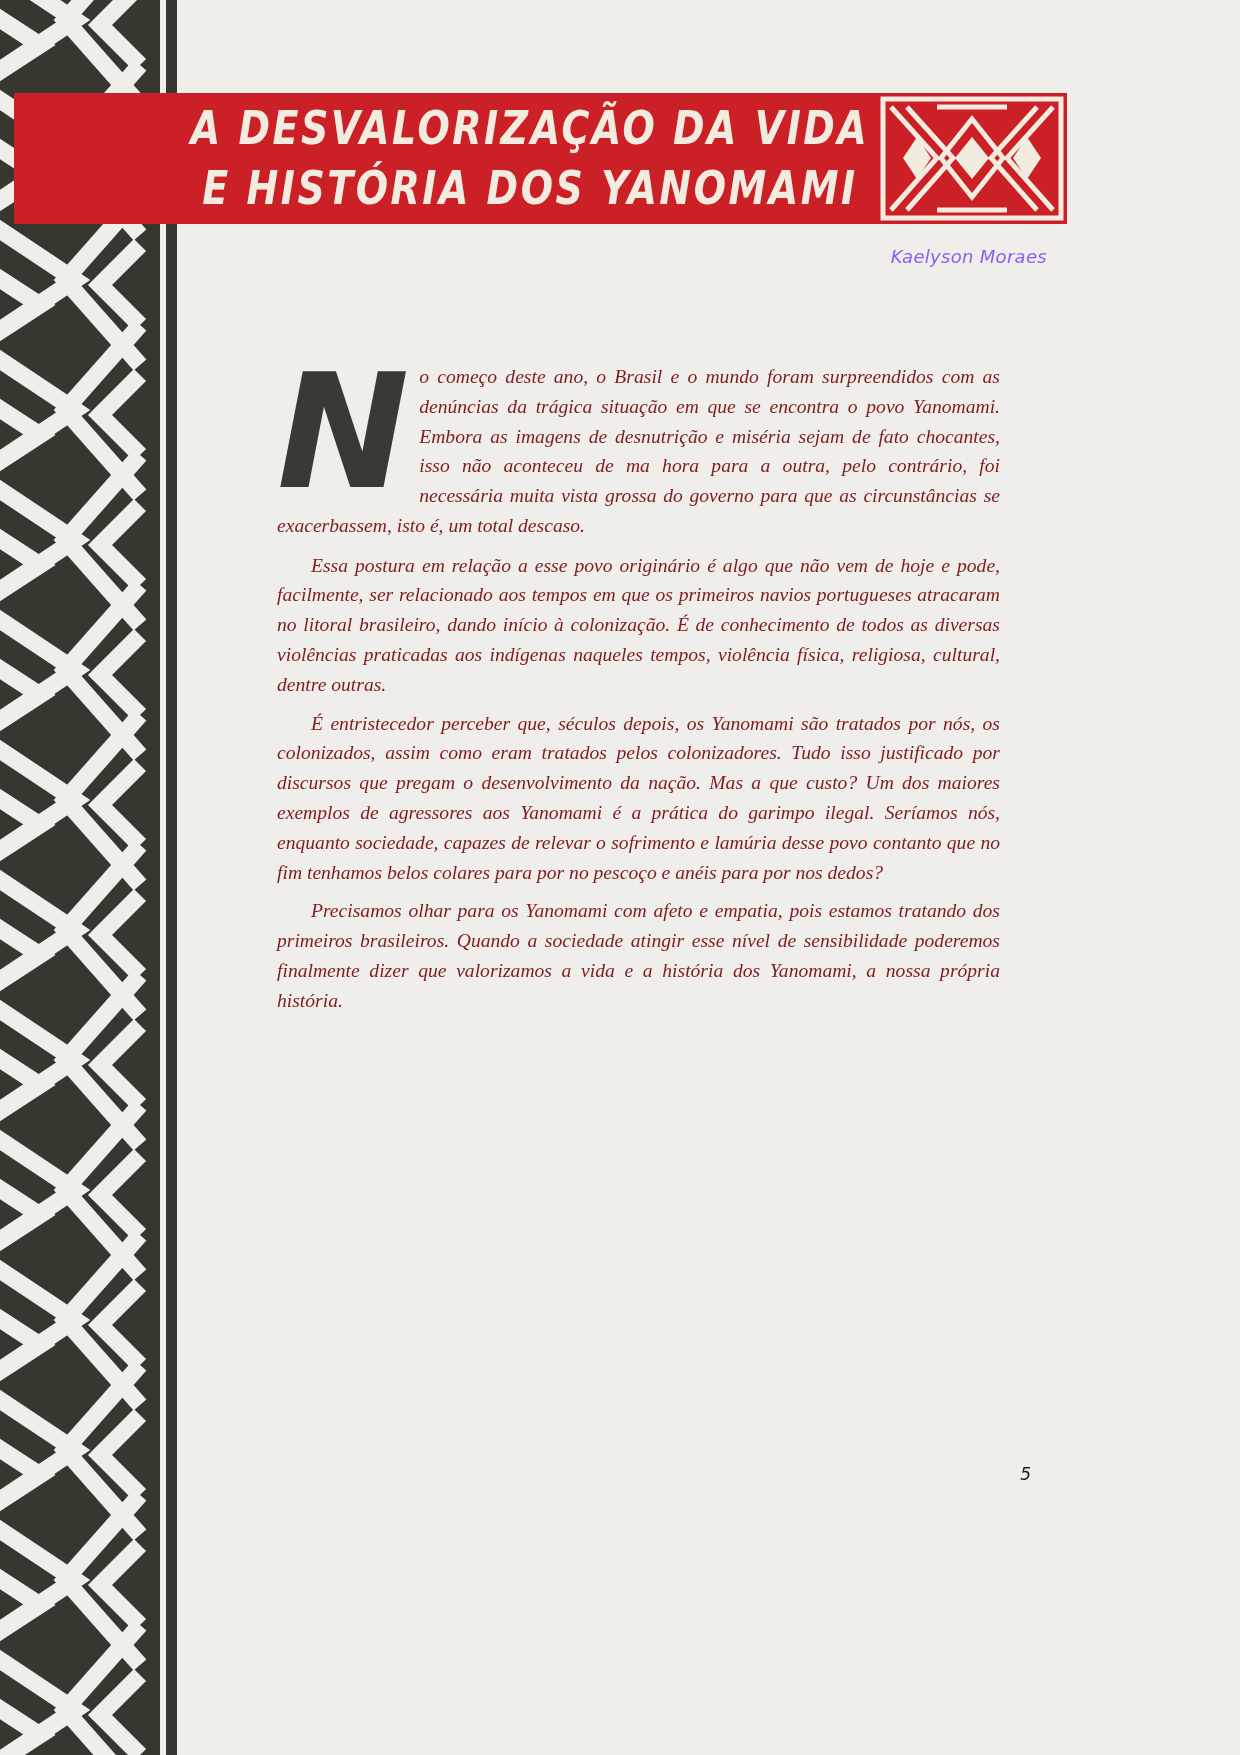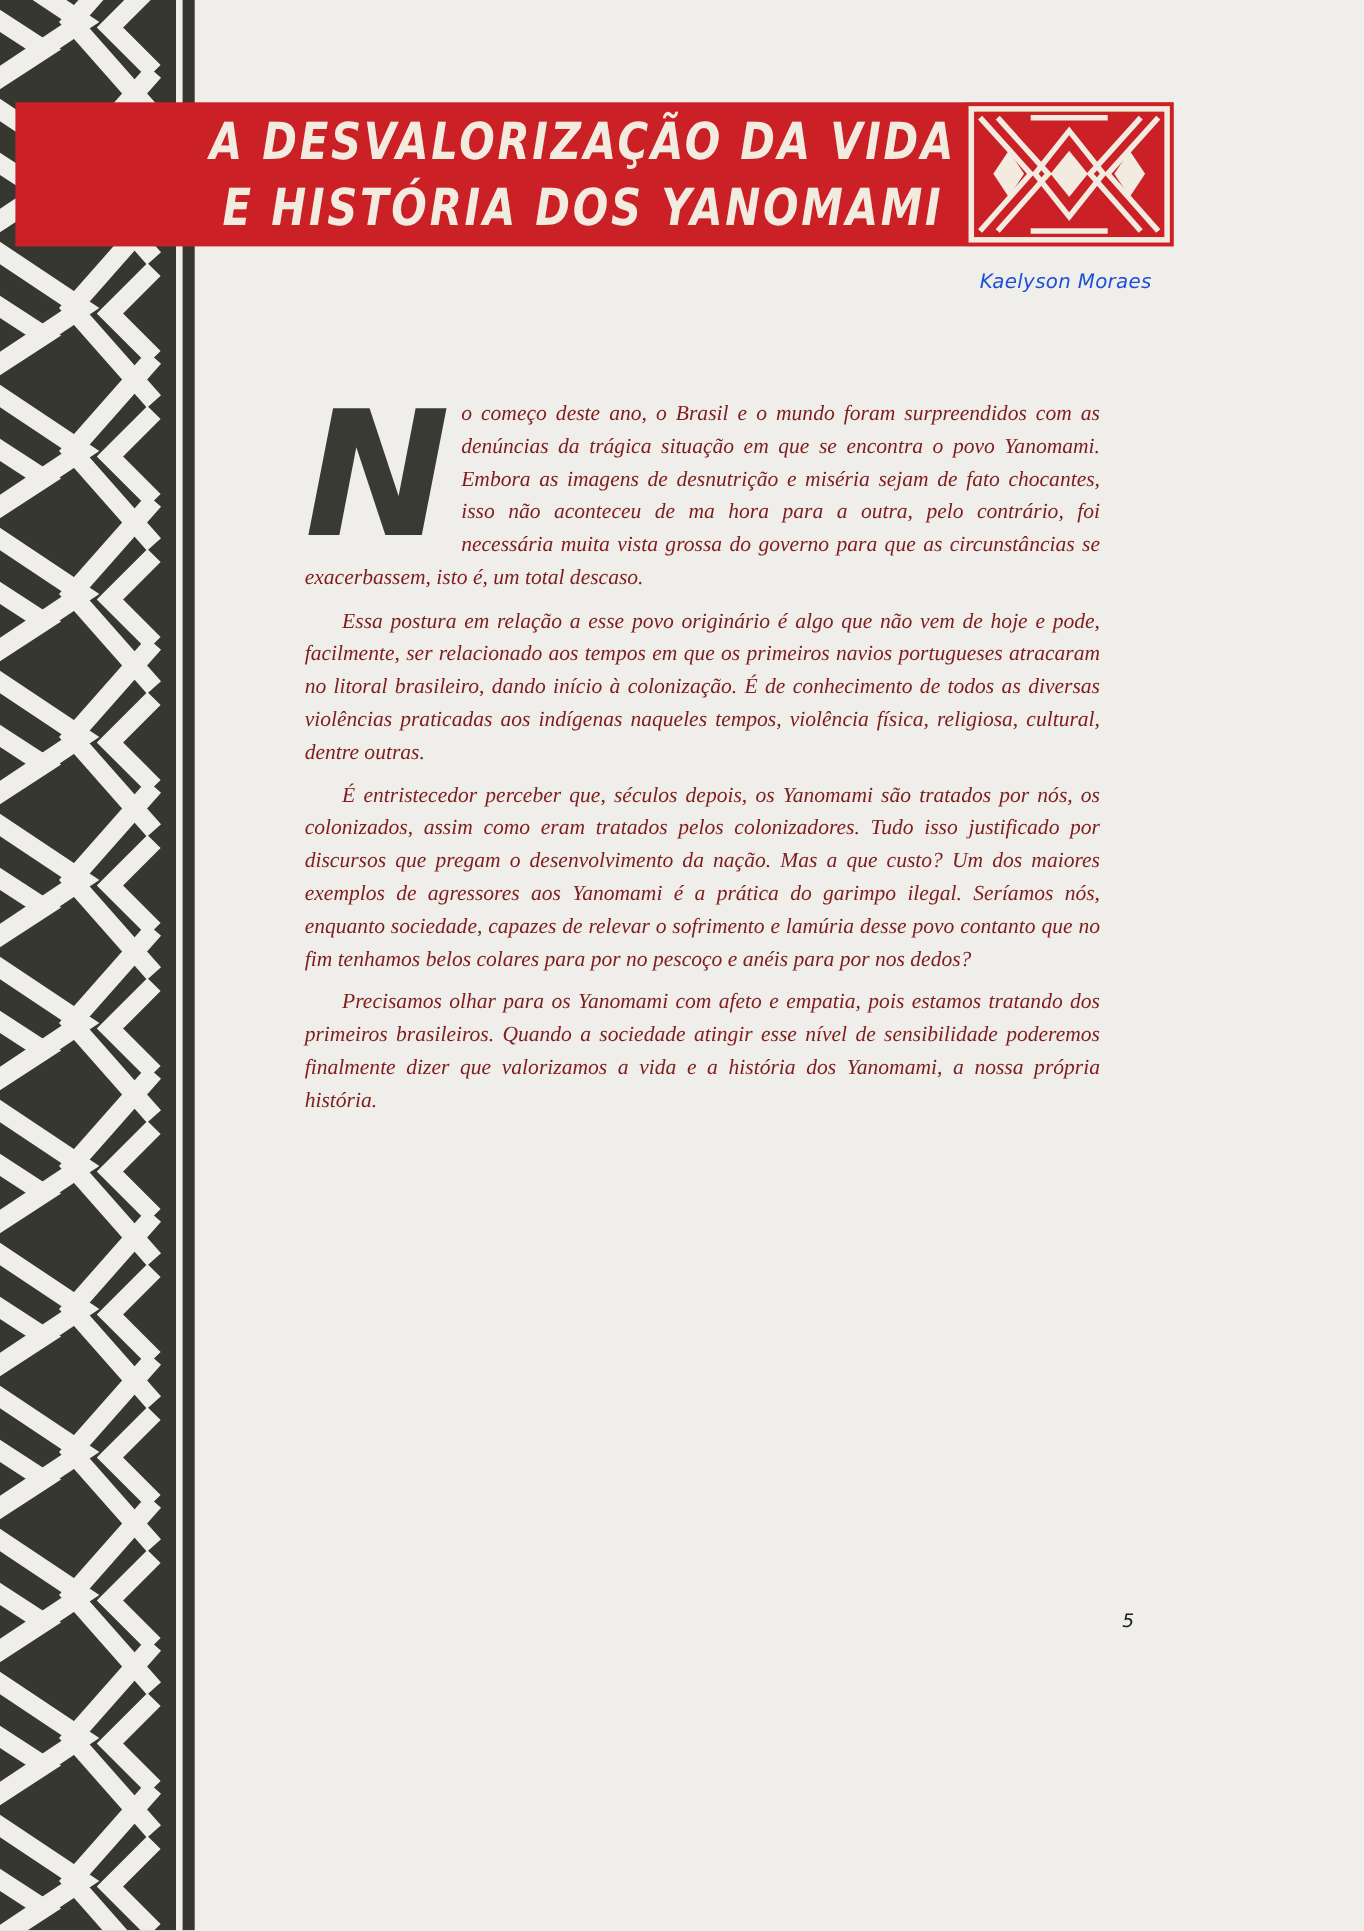--- a/index.html
+++ b/index.html
@@ -93,21 +93,21 @@
     overflow: hidden;
   }
 
   
   .author {
     position: absolute;
     right: 193px;
     top: 246px;
     font-family: "DejaVu Sans", sans-serif;
     font-size: 18px;
-    color: #1d4ed8;
+    color: #8b5cf6;
     letter-spacing: 0.3px;
   }
 
   
   .article {
     position: absolute;
     left: 277px;
     top: 362px;
     width: 723px;
   }

